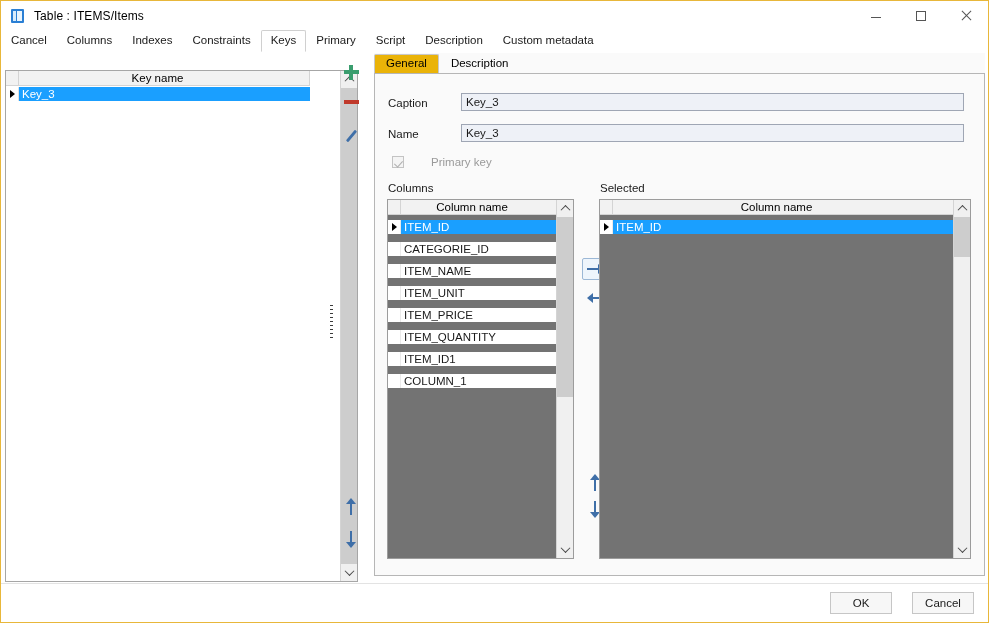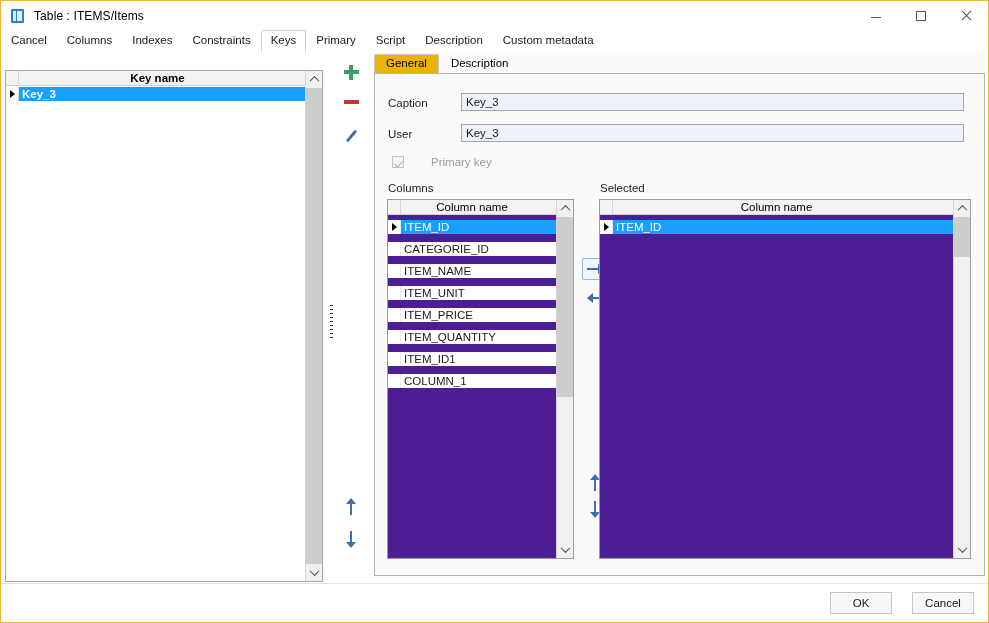--- a/index.html
+++ b/index.html
@@ -108,24 +108,23 @@
     border: 1px solid #c4c4c4;
     font-size: 11.5px;
     color: #3f3f3f;
     padding: 1px 3px;
     line-height: 14px;
     outline: none;
     font-family: "Liberation Sans", sans-serif;
   }
   .left-list {
     position: absolute; left: 4px; top: 69px;
-    width: 318px; height: 512px;
+    width: 353px; height: 512px;
     background: #ffffff;
     border: 1px solid #a6a6a6;
-    font-weight: bold;
   }
   .lg-header {
     position: absolute; left: 0; top: 0;
     width: 304px; height: 15px;
     background: #f2f2f2;
     border-bottom: 1px solid #d4d4d4;
     border-right: 1px solid #d4d4d4;
     display: flex; align-items: center; justify-content: center;
     font-size: 11.5px; color: #000;
   }
@@ -320,21 +319,21 @@
   }
 
   .grp-label {
     position: absolute;
     font-size: 11.5px; color: #1a1a1a;
   }
 
   
   .grid {
     position: absolute;
-    background: #4c1d95;
+    background: #737373;
     border: 1px solid #9c9c9c;
   }
   .grid .g-head {
     position: absolute; left: 0; top: 0; height: 15px;
     background: #f2f2f2;
     border-bottom: 1px solid #d4d4d4;
     display: flex; align-items: center; justify-content: center;
     font-size: 11.5px; color: #000;
   }
   .grid .g-corner {
@@ -546,21 +545,21 @@
       <div class="rtab">
           <span>Description</span>
         </div>
     </div>
 
     <div class="rbody">
 
       <div class="field-label" style="left:13px; top:23px;">Caption</div>
       <input class="field-input" style="left: 86px; top: 19px; width: 503px; height: 18px;" type="text" value="Key_3">
 
-      <div class="field-label" style="left:13px; top:54px;">User</div>
+      <div class="field-label" style="left:13px; top:54px;">Name</div>
       <input class="field-input" style="left: 86px; top: 50px; width: 503px; height: 18px;" type="text" value="Key_3">
 
       <div class="chk-row" style="left:17px; top:82px;gap:23px;">
         <div class="chk-box"></div>
         <span>Primary key</span>
       </div>
 
       <div class="grp-label" style="left:13px; top:108px;">Columns</div>
       <div class="grp-label" style="left:225px; top:108px;">Selected</div>
 

